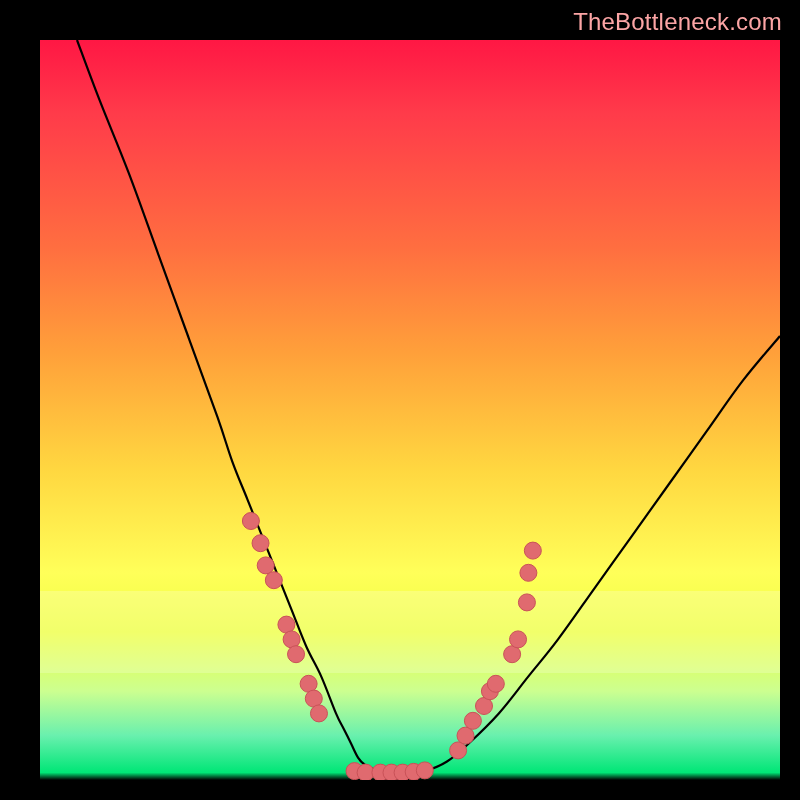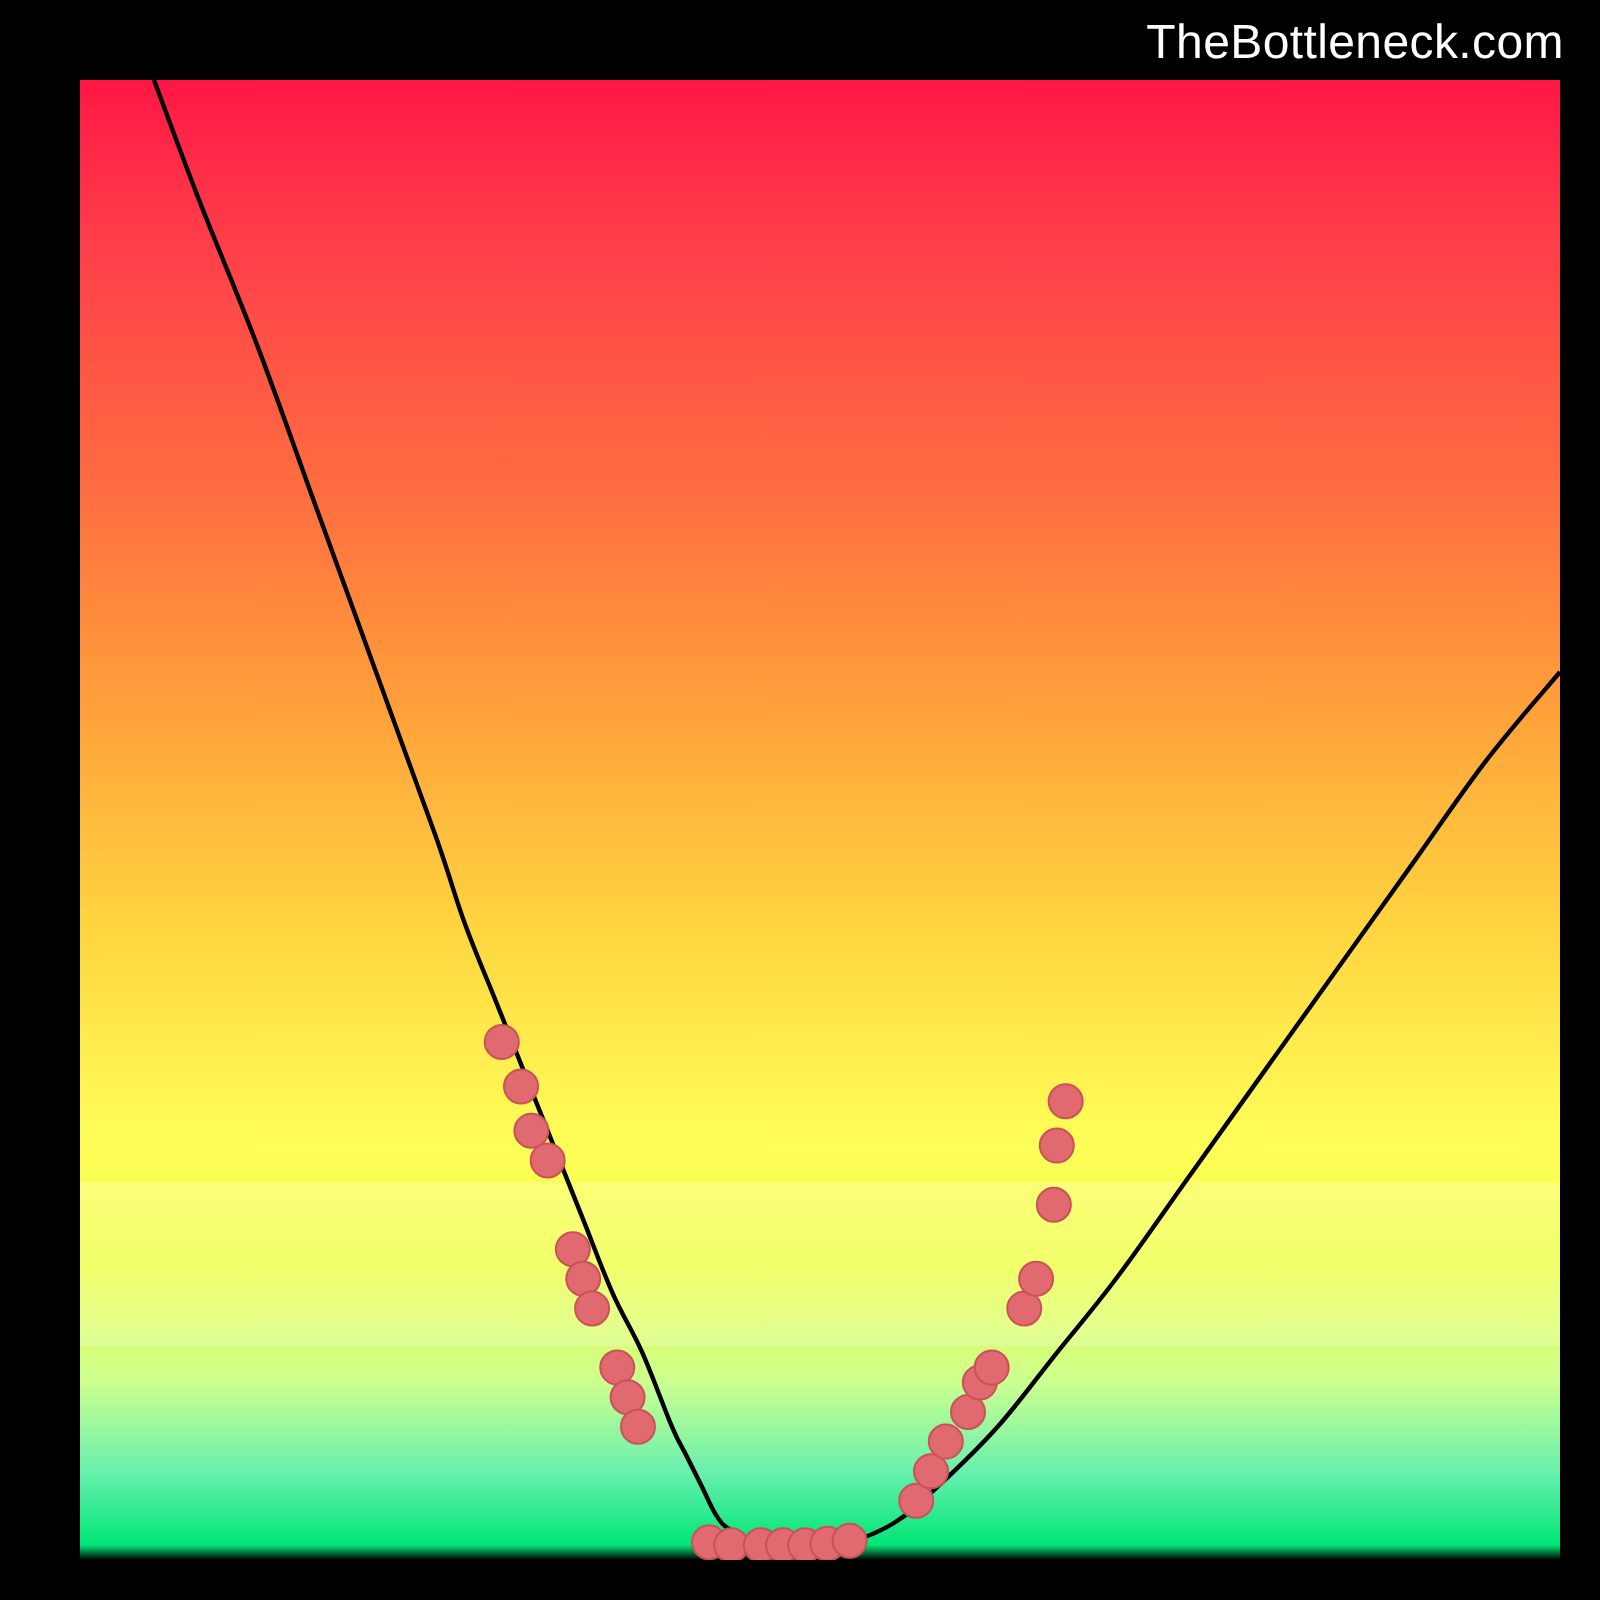--- a/index.html
+++ b/index.html
@@ -47,21 +47,21 @@
     left: 0;
     right: 0;
     top: 74.5%;
     height: 11%;
     background: rgba(255,255,255,0.22);
   }
   .watermark {
     position: absolute;
     top: 8px;
     right: 18px;
-    color: #ffffff;
+    color: #fca5a5;
     font-size: 24px;
     font-weight: 500;
     letter-spacing: 0.2px;
   }
   svg {
     position: absolute;
     inset: 0;
   }
   .curve {
     fill: none;

